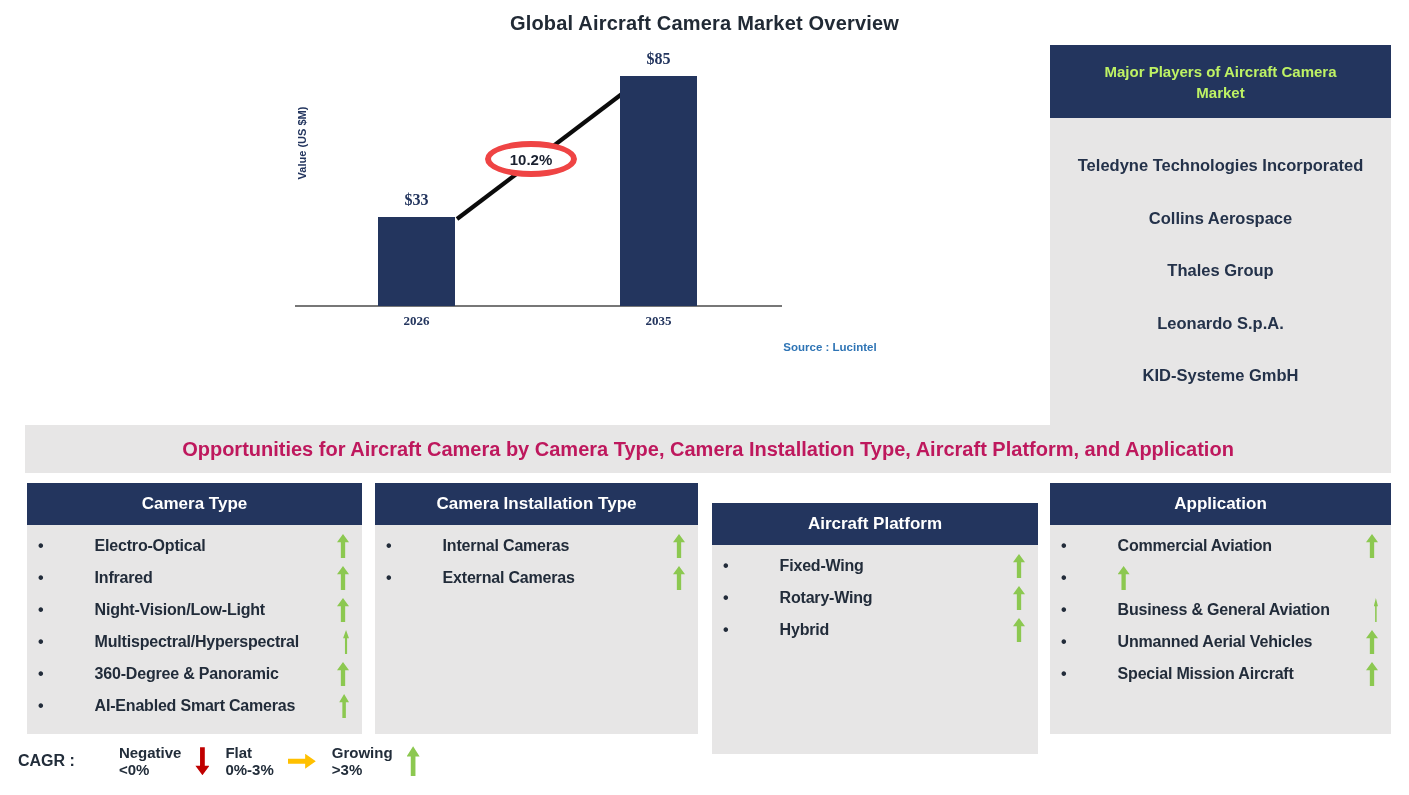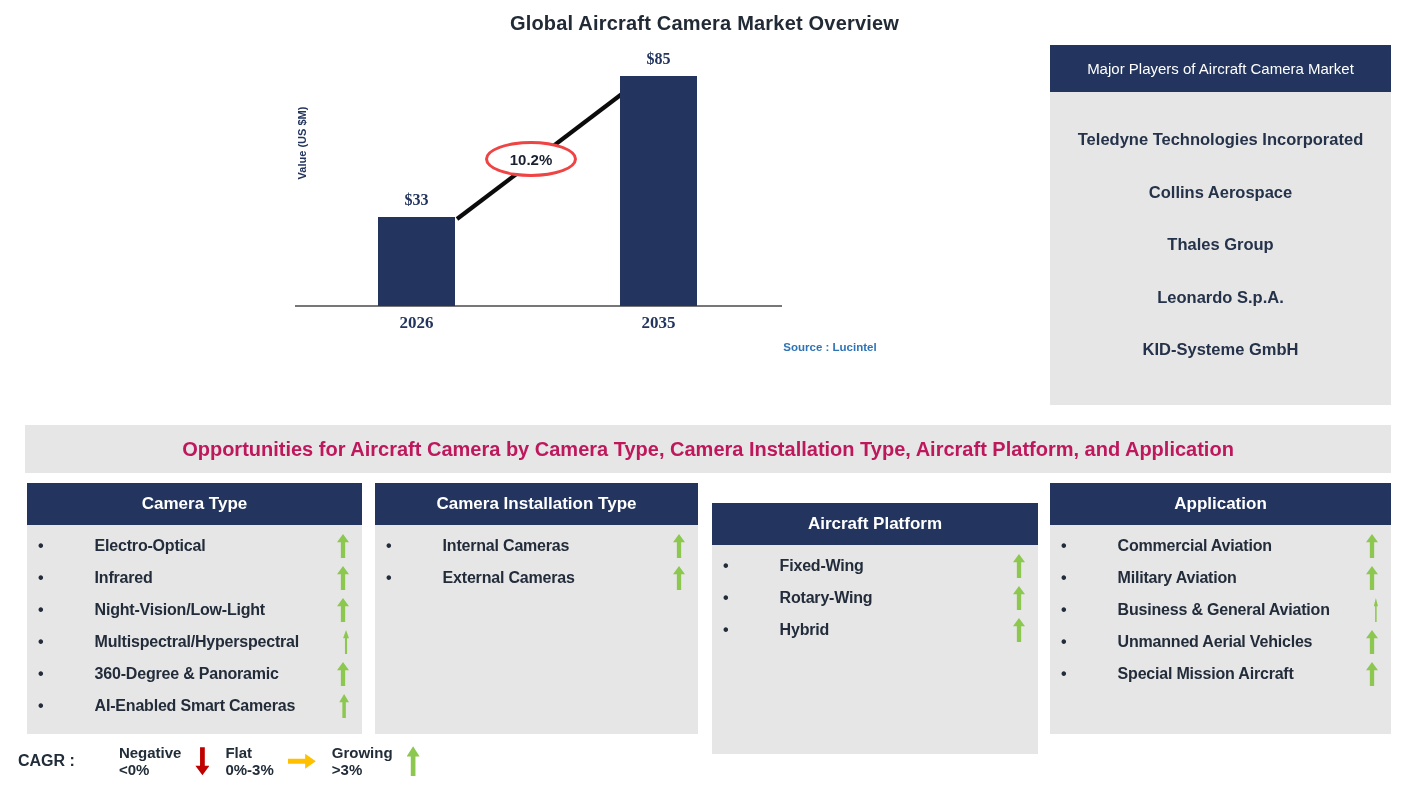--- a/index.html
+++ b/index.html
@@ -12,33 +12,33 @@
   
   .chart-panel { position:absolute; left:20px; top:45px; width:1020px; height:370px; }
   .chart-header { height:57px; background:#23355E; display:flex; align-items:center; justify-content:center;
     color:#ffffff; font-size:20px; font-weight:bold; }
   .chart-body { position:relative; height:313px; background:#ffffff; }
   .chart-svg { position:absolute; left:0; top:0; }
   .bar { position:absolute; bottom:52px; width:77px; }
   .bar-label { position:absolute; width:77px; text-align:center; font-family:"Liberation Serif", serif;
     font-size:16px; font-weight:bold; color:#23355E; }
   .cat-label { position:absolute; top:268px; width:77px; text-align:center; font-family:"Liberation Serif", serif;
-    font-size:17px; font-weight:bold; color:#23355E; }
+    font-size:13px; font-weight:bold; color:#23355E; }
   .ylabel { position:absolute; left:222px; top:92px; width:120px; text-align:center;
     transform:rotate(-90deg); font-size:11px; font-weight:bold; color:#23355E; }
   .cagr-oval { position:absolute; left:465px; top:96px; width:92px; height:36px; background:#ffffff;
-    border:3px solid #ef4444; border-radius:50%; display:flex; align-items:center; justify-content:center;
+    border:6px solid #ef4444; border-radius:50%; display:flex; align-items:center; justify-content:center;
     font-size:15px; font-weight:bold; color:#1A2130; }
   .source { position:absolute; left:700px; top:296px; width:220px; text-align:center;
     font-size:11.5px; font-weight:bold; color:#2E74B5; }
 
   
   .players-panel { position:absolute; left:1050px; top:45px; width:341px; height:370px; }
-  .players-header { height:47px; background:#23355E; display:flex; align-items:center; justify-content:center;
-    text-align:center; color:#ffffff; font-size:15px; font-weight:normal; line-height:1.4; padding:0 30px; }
+  .players-header { height:73px; background:#23355E; display:flex; align-items:center; justify-content:center;
+    text-align:center; color:#bef264; font-size:15px; font-weight:bold; line-height:1.4; padding:0 30px; }
   .players-body { height:313px; background:#E7E6E6; display:flex; flex-direction:column;
     justify-content:space-evenly; align-items:center; padding:6px 24px 14px 24px; }
   .player { text-align:center; font-size:16.5px; font-weight:bold; color:#24324A; line-height:1.35; }
 
   
   .opps-band { position:absolute; left:25px; top:425px; width:1366px; height:48px; background:#E7E6E6;
     display:flex; align-items:center; justify-content:center; font-size:20px; font-weight:bold; color:#be185d; }
 
   
   .col { position:absolute; top:483px; height:251px; }
@@ -185,21 +185,20 @@
   <div class="col col-4">
     <div class="col-header">Application</div>
     <div class="col-body">
       <div class="item">
           <span class="bullet"></span>
           <span class="item-label">Commercial Aviation</span>
           <span class="arrow-up"></span>
         </div>
       <div class="item">
           <span class="bullet"></span>
-          <span class="item-label">Military Aviation</span>
           <span class="arrow-up"></span>
         </div>
       <div class="item">
           <span class="bullet"></span>
           <span class="item-label">Business &amp; General Aviation</span>
           <span class="arrow-up"></span>
         </div>
       <div class="item">
           <span class="bullet"></span>
           <span class="item-label">Unmanned Aerial Vehicles</span>

